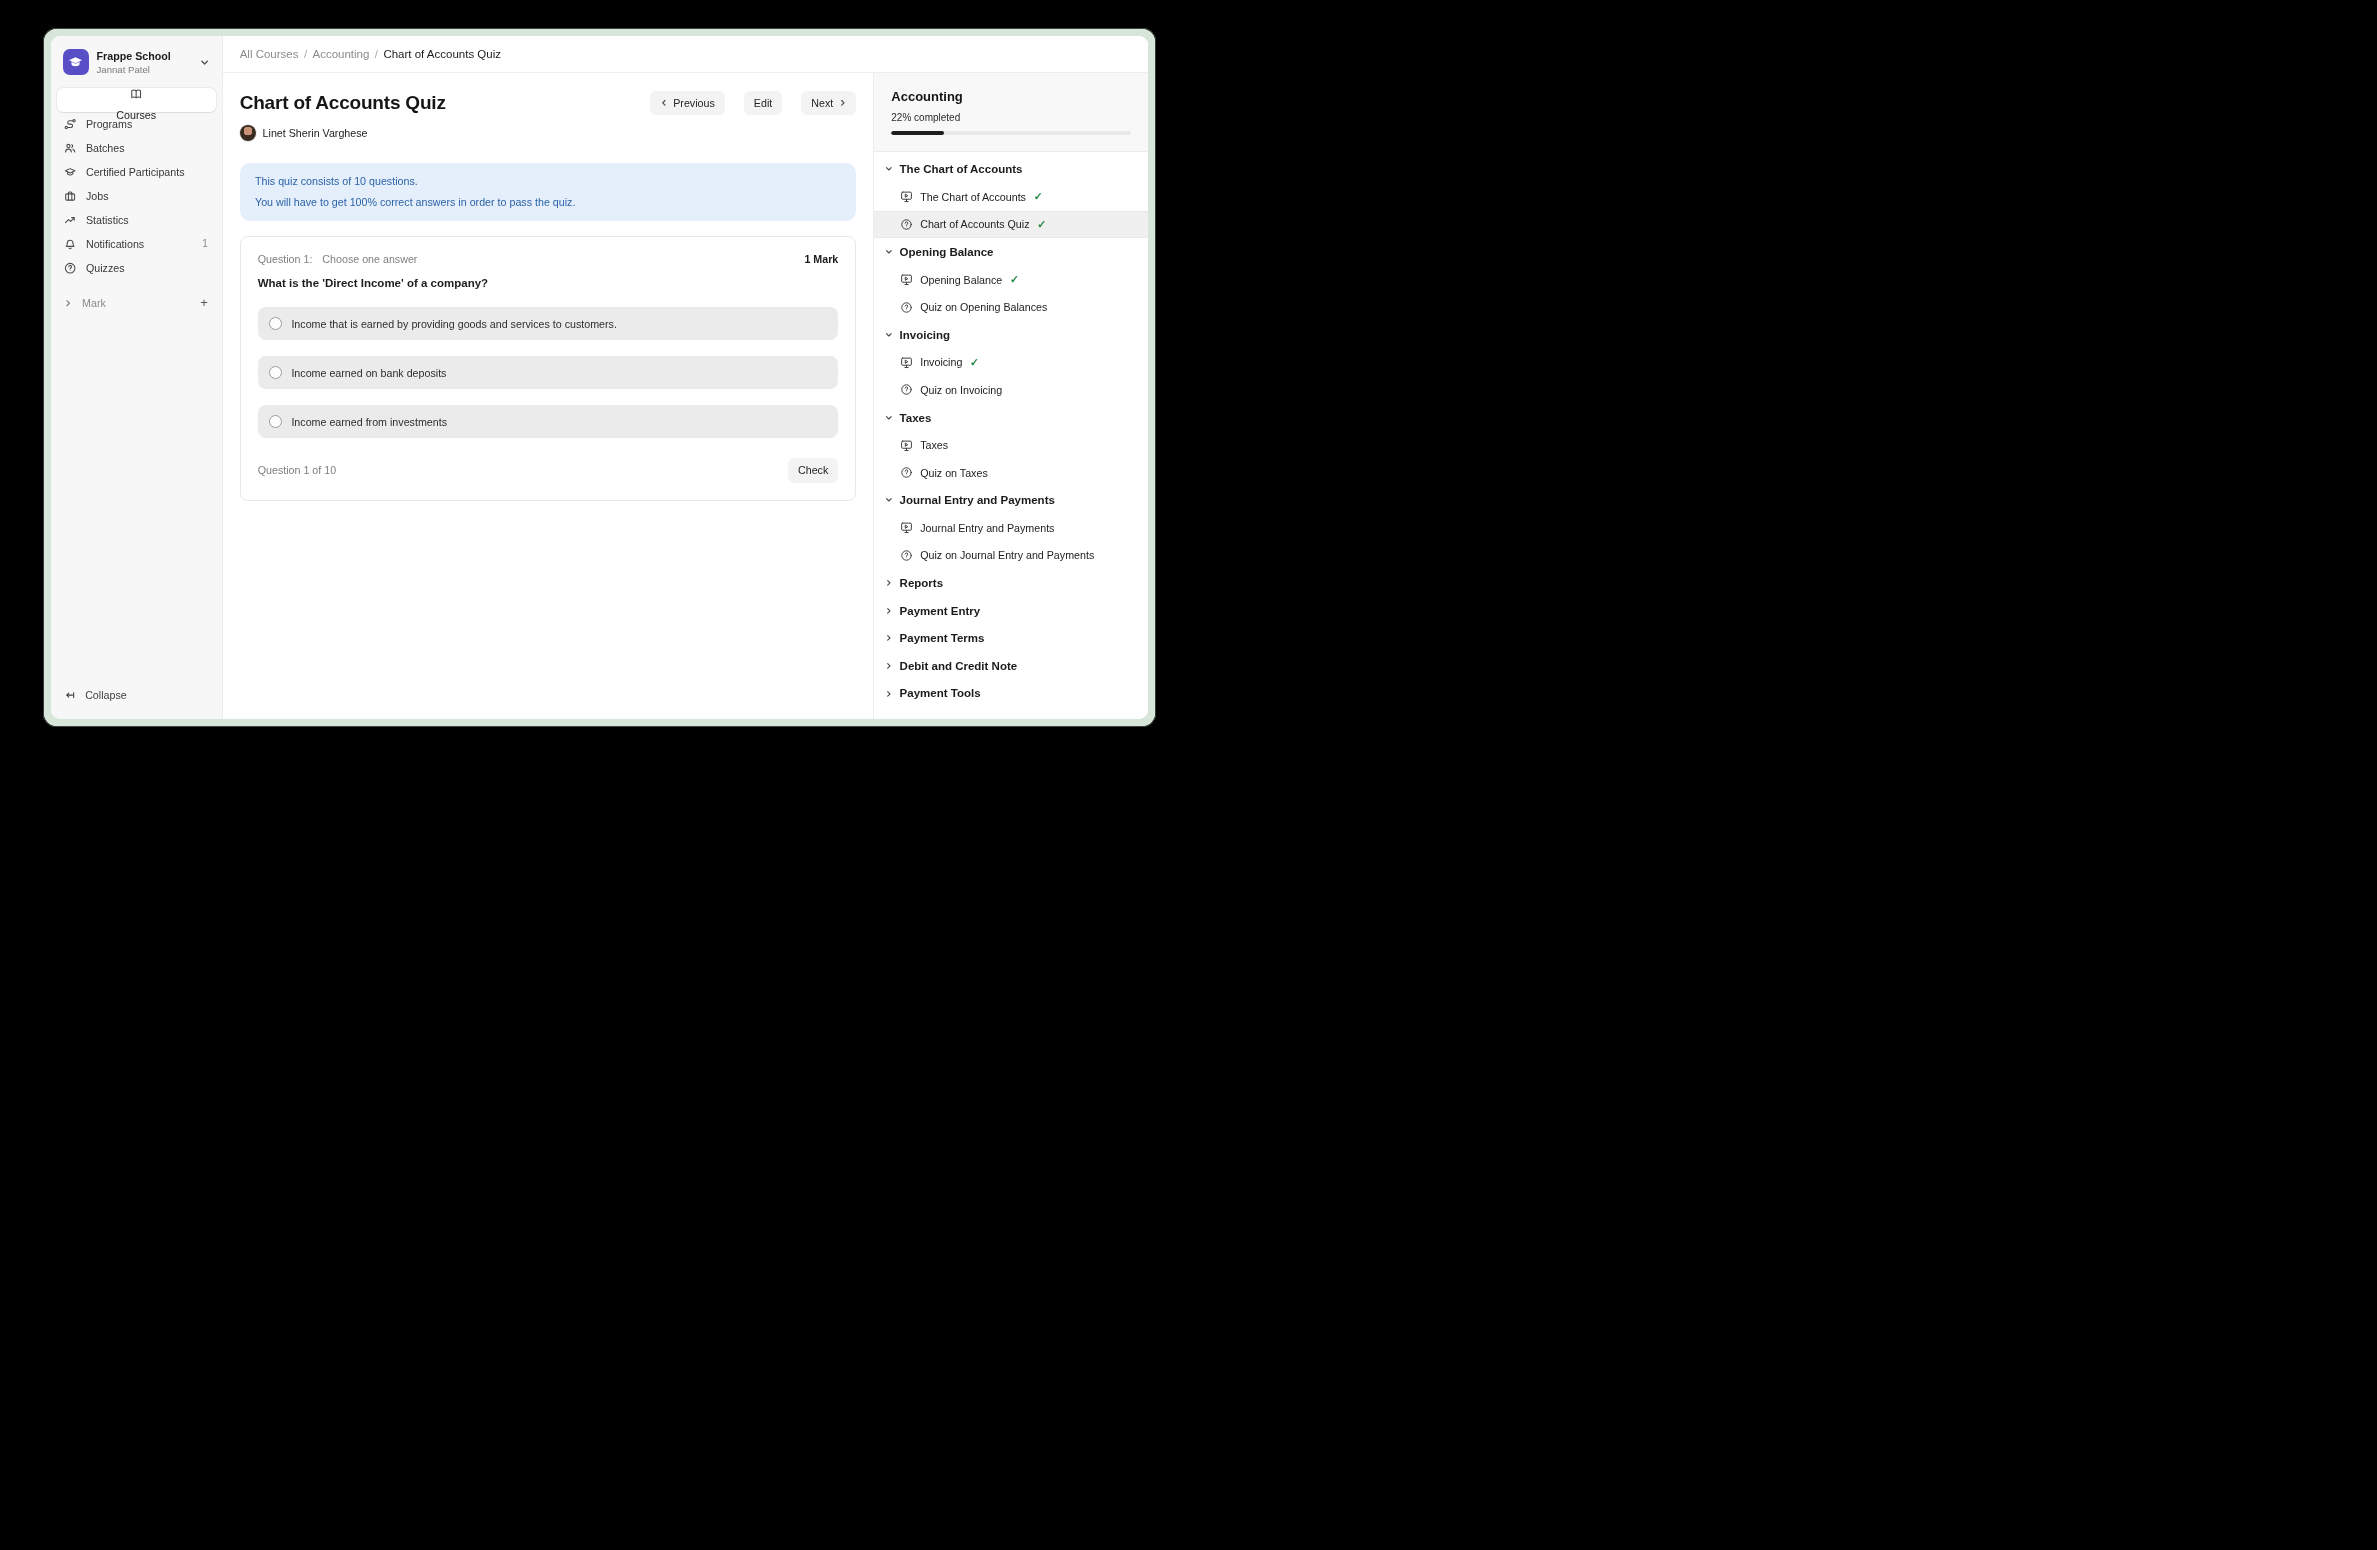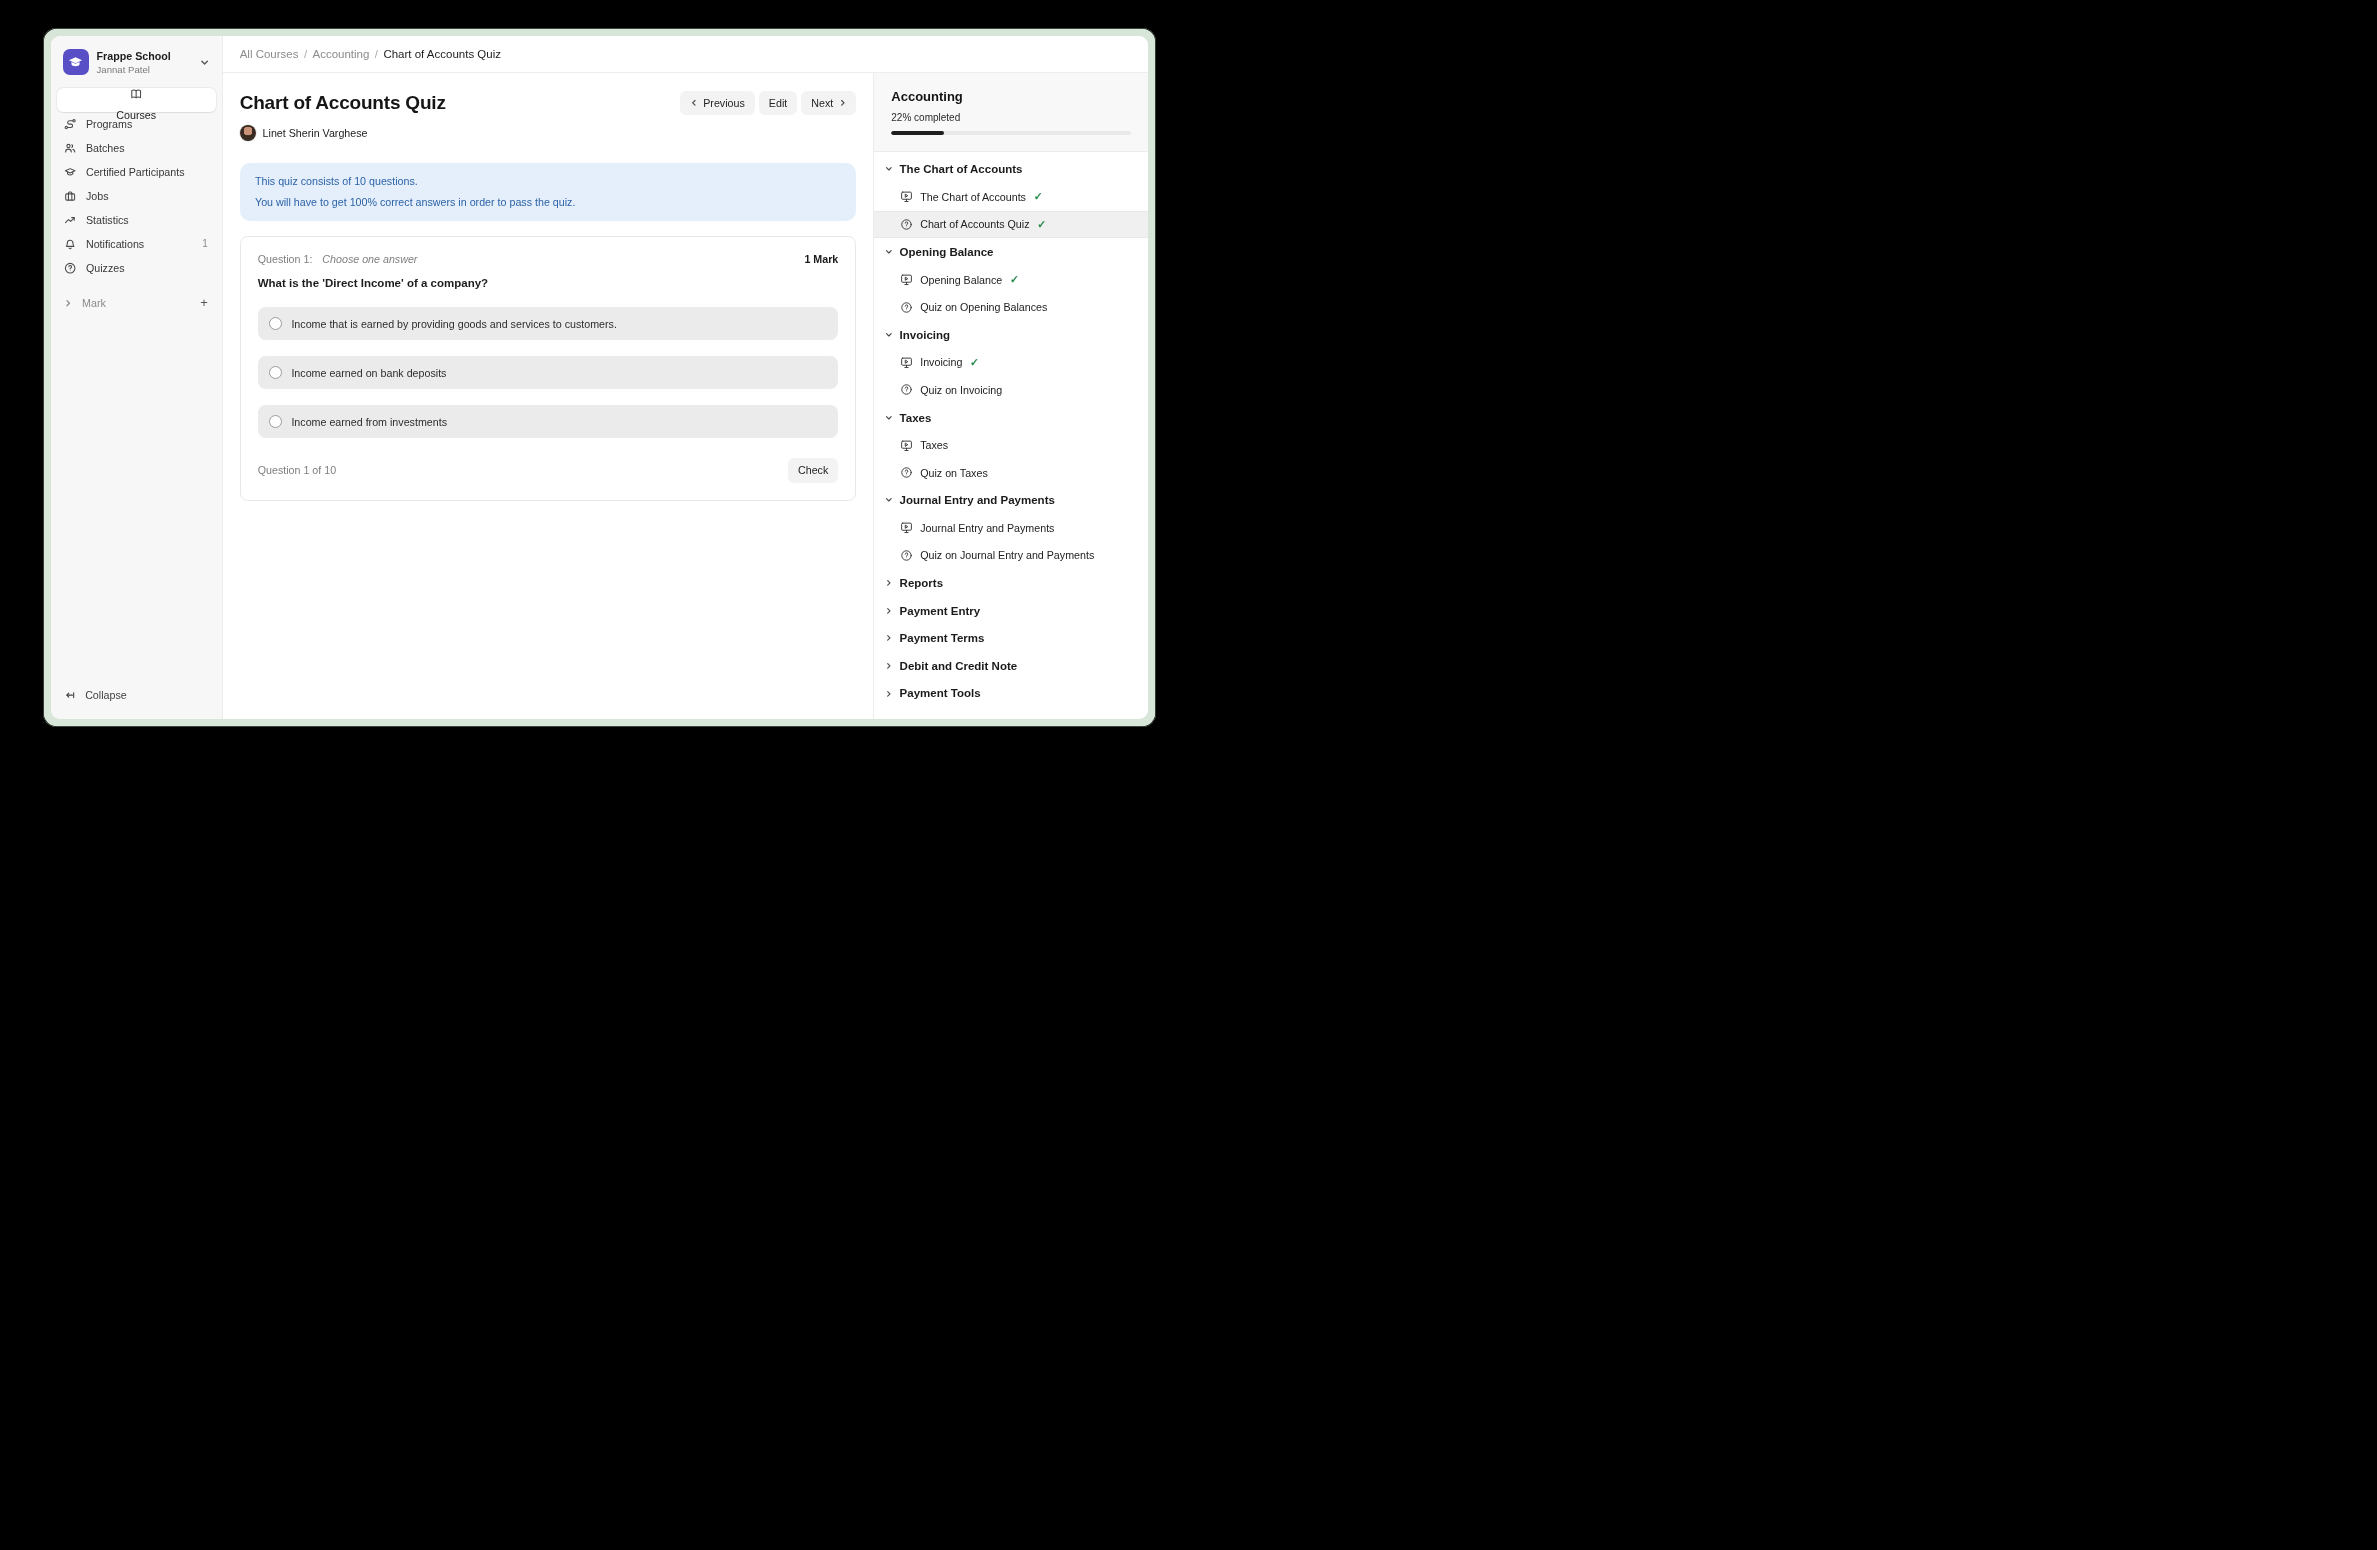--- a/index.html
+++ b/index.html
@@ -39,38 +39,38 @@
   .crumbs .link { color:#8b8b8b; }
   .crumbs .sep { color:#a9a9a9; }
   .crumbs .current { color:#1d1d1d; font-weight:500; }
 
   .content-row { flex:1; display:flex; min-height:0; }
 
   
   .main { flex:1; background:#fff; padding:18.4px 17px 0 17px; min-width:0; }
   .title-row { display:flex; align-items:center; justify-content:space-between; }
   .page-title { font-size:19px; font-weight:700; color:#161616; letter-spacing:-0.2px; }
-  .btns { display:flex; gap:4px; align-items:center;justify-content:space-between; }
+  .btns { display:flex; gap:19px; align-items:center;justify-content:space-between; }
   .btn { background:#f3f3f3; border:none; border-radius:6.1px; padding:6.1px 10px; font-size:10.7px; color:#242424;
          display:flex; align-items:center; gap:5.4px; font-family:inherit; cursor:pointer; }
   .btn svg { width:7.7px; height:7.7px; stroke:#4c4c4c; fill:none; stroke-width:1.6; stroke-linecap:round; stroke-linejoin:round; }
   .author-row { display:flex; align-items:center; gap:6.9px; margin-top:10px; }
   .avatar { width:16px; height:16px; border-radius:50%; flex-shrink:0;
             background: radial-gradient(circle at 50% 38%, #c99276 0 34%, #3a2b22 35% 72%, #242424 73%);
             box-shadow:0 0 0 0.8px #e3e3e3; }
   .author-name { font-size:10.7px; color:#222; }
 
   .notice { margin-top:22px; background:#e5effb; border-radius:10px; padding:10.7px 15.3px; }
   .notice p { font-size:10.7px; color:#2c63a8; line-height:1.45; }
   .notice p + p { margin-top:5.4px; }
 
   .card { margin-top:14.6px; border:0.8px solid #e7e7e7; border-radius:7.7px; background:#fff; padding:16px 17px 17px 17px; }
   .qhead { display:flex; align-items:baseline; }
   .qlabel { font-size:10.7px; color:#7f7f7f; }
-  .qinstr { font-size:10.7px; color:#7f7f7f; margin-left:10px;font-style:italic; }
+  .qinstr { font-size:10.7px; color:#7f7f7f; margin-left:10px; }
   .qmarks { margin-left:auto; font-size:10.7px; font-weight:700; color:#1a1a1a; }
   .qtext { margin-top:12.3px; font-size:11.5px; font-weight:700; color:#1d1d1d; }
   .opts { margin-top:18.4px; display:flex; flex-direction:column; gap:16px; }
   .opt { background:#ebebeb; border-radius:7.7px; padding:9.2px 11.5px; display:flex; align-items:center; gap:9.2px; min-height:33px; cursor:pointer; }
   .radio { width:13px; height:13px; border-radius:50%; background:#fdfdfd; border:0.8px solid #9d9d9d; flex-shrink:0; }
   .opt-label { font-size:10.7px; color:#2e2e2e; }
   .card-foot { margin-top:20px; display:flex; align-items:center; justify-content:space-between; }
   .qprogress { font-size:10.7px; color:#7f7f7f; }
 
   

